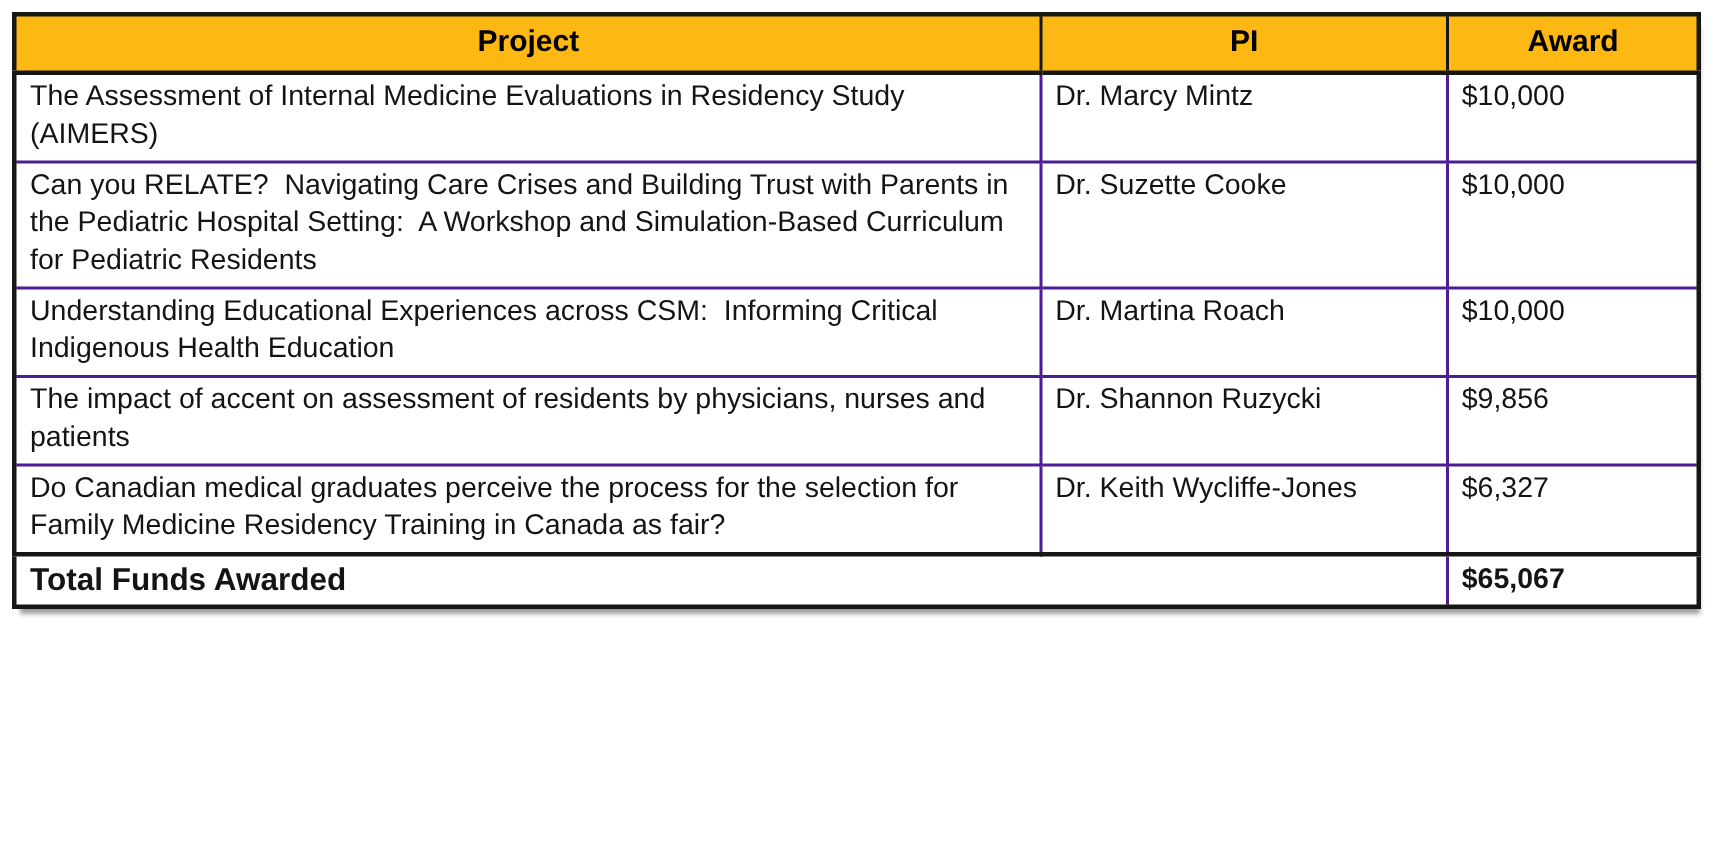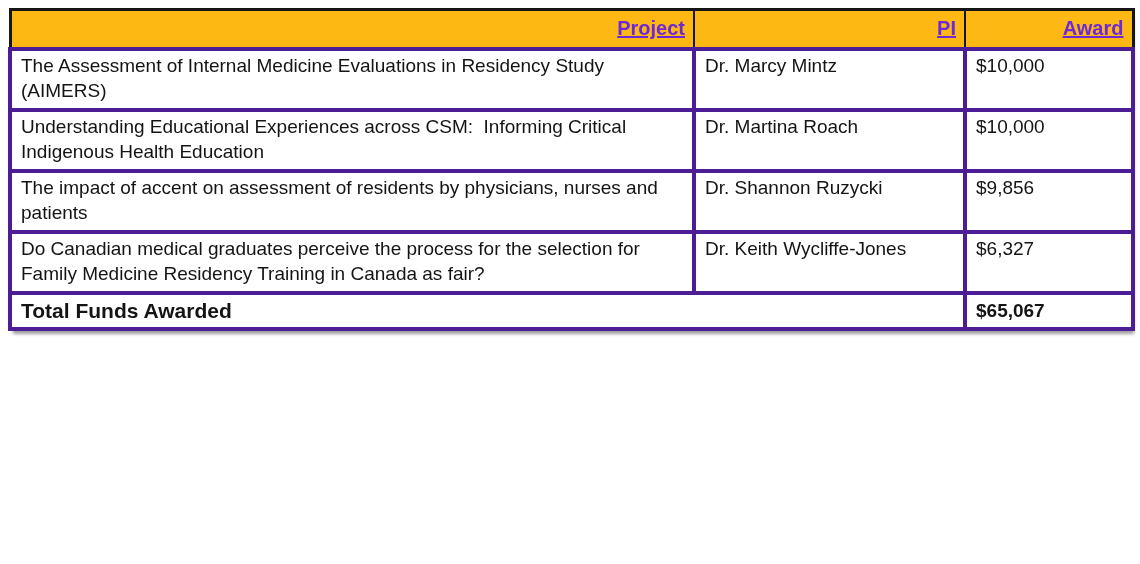--- a/index.html
+++ b/index.html
@@ -27,36 +27,35 @@
     border: 3px solid #161616;
     box-shadow: 2px 6px 3px -3px #9f9f9f;
     background: #ffffff;
   }
   col.c-project { width: 684px; }
   col.c-pi      { width: 271px; }
   col.c-award   { width: 168px; }
 
   th {
     background: #FDB813;
-    color: #6d28d9;
-    text-align: right;
+    color: #000000;
+    text-align: center;
     font-weight: bold;
     font-size: 20px;
     padding: 5px 8px 6px 9px;
     border: 2px solid #161616;
     border-bottom: 3px solid #161616;
     box-sizing: border-box;
     white-space: pre-wrap;
-    text-decoration: underline;
   }
   td {
     vertical-align: top;
     text-align: left;
     padding: 2px 8px 5px 9px;
-    border: 4px solid #4c1d95;
+    border: 2px solid #4c1d95;
     box-sizing: border-box;
     white-space: pre-wrap;
   }
   tbody td { height: 44px; }
   tfoot td {
     font-weight: bold;
     border-top: 3px solid #161616;
     padding: 3px 8px 4px 9px;
   }
   tfoot td.total-label { font-size: 21px; }
@@ -79,20 +78,25 @@
         <th>Award</th>
       </tr>
     </thead>
     <tbody id="awards-body">
         <tr>
           <td>The Assessment of Internal Medicine Evaluations in Residency Study (AIMERS)</td>
           <td>Dr. Marcy Mintz</td>
           <td>$10,000</td>
         </tr>
         <tr>
+          <td>Can you RELATE?  Navigating Care Crises and Building Trust with Parents in the Pediatric Hospital Setting:  A Workshop and Simulation-Based Curriculum for Pediatric Residents</td>
+          <td>Dr. Suzette Cooke</td>
+          <td>$10,000</td>
+        </tr>
+        <tr>
           <td>Understanding Educational Experiences across CSM:  Informing Critical Indigenous Health Education</td>
           <td>Dr. Martina Roach</td>
           <td>$10,000</td>
         </tr>
         <tr>
           <td>The impact of accent on assessment of residents by physicians, nurses and patients</td>
           <td>Dr. Shannon Ruzycki</td>
           <td>$9,856</td>
         </tr>
         <tr>

